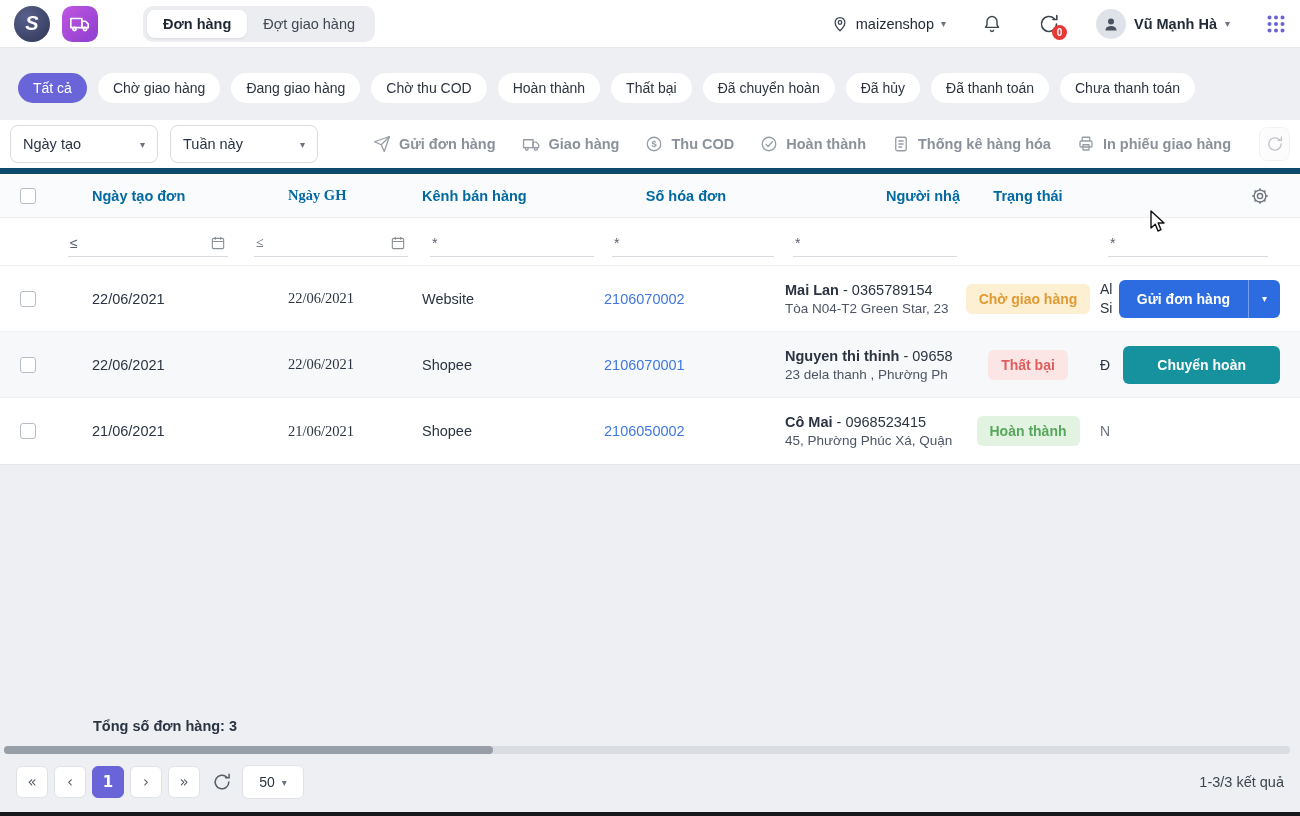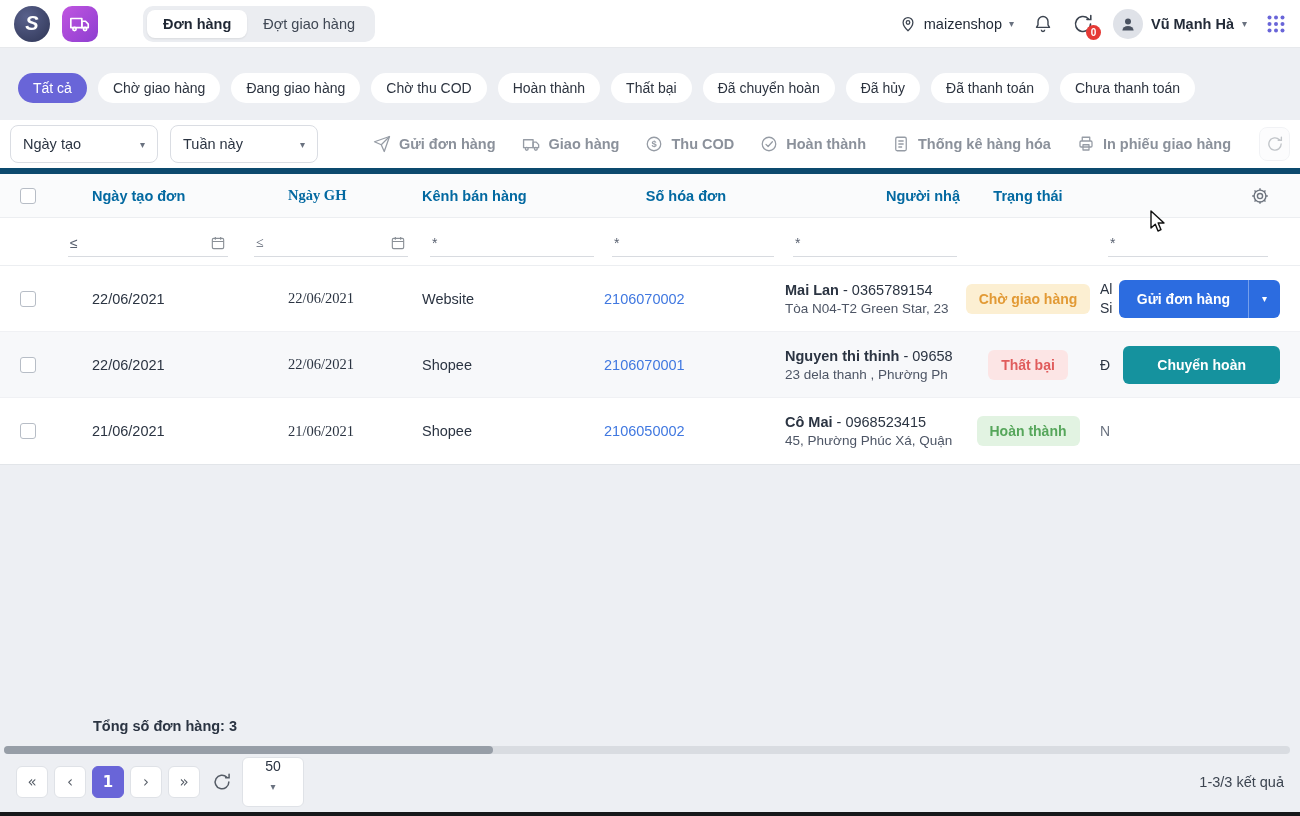--- a/index.html
+++ b/index.html
@@ -21,21 +21,21 @@
   .logo{width:36px;height:36px;border-radius:50%;flex:0 0 auto;
     background:radial-gradient(circle at 35% 30%,#59618c,#2e3555);
     color:#fff;font-weight:bold;font-style:italic;font-size:20px;
     display:flex;align-items:center;justify-content:center;}
   .truck-app{width:36px;height:36px;border-radius:10px;flex:0 0 auto;
     background:linear-gradient(135deg,#c055e0,#8d3ed0);
     display:flex;align-items:center;justify-content:center;}
   .tab-group{margin-left:33px;background:#ebedf1;border-radius:10px;padding:4px;display:flex;}
   .tab{padding:6px 16px;border-radius:8px;color:#3f4754;cursor:pointer;white-space:nowrap;}
   .tab.active{background:#fff;color:#1f2734;font-weight:bold;box-shadow:0 1px 2px rgba(0,0,0,.08);}
-  .topbar-right{margin-left:auto;display:flex;align-items:center;gap:19px;}
+  .topbar-right{margin-left:auto;display:flex;align-items:center;gap:36px;}
   .store-select{display:flex;align-items:center;gap:7px;color:#232b38;cursor:pointer;}
   .caret{font-size:10px;color:#6a7280;font-family:"DejaVu Sans",sans-serif;}
   .icon-btn{position:relative;display:flex;align-items:center;cursor:pointer;}
   .badge{position:absolute;right:-7px;bottom:-5px;background:#e53935;color:#fff;
     border-radius:8px;min-width:15px;height:15px;font-size:10px;font-weight:bold;
     display:flex;align-items:center;justify-content:center;padding:0 3px;}
   .user{display:flex;align-items:center;gap:8px;color:#232b38;font-weight:bold;cursor:pointer;}
   .avatar{width:30px;height:30px;border-radius:50%;background:#dfe2e8;
     display:flex;align-items:center;justify-content:center;}
   .grid-icon circle{fill:var(--accent,#6965d8);}
@@ -107,22 +107,22 @@
   .total{position:absolute;left:93px;bottom:82px;font-weight:bold;color:#2b3442;}
   .hscroll-track{position:absolute;left:4px;right:10px;bottom:62px;height:8px;
     background:#d9dce1;border-radius:4px;}
   .hscroll-thumb{position:absolute;left:0;top:0;height:100%;width:38%;background:#979ea7;border-radius:4px;cursor:grab;}
   .pagination{position:absolute;left:16px;right:16px;bottom:16px;height:36px;display:flex;align-items:center;}
   .pagebtn{width:32px;height:32px;border:1px solid #dfe2e7;border-radius:6px;background:#fff;
     display:flex;align-items:center;justify-content:center;font-size:15px;color:#555c66;
     cursor:pointer;margin-right:6px;font-family:"DejaVu Sans",sans-serif;}
   .pagebtn.active{background:var(--accent,#6965d8);border-color:var(--accent,#6965d8);color:#fff;font-weight:bold;}
   .page-refresh{margin:0 10px 0 6px;display:flex;align-items:center;cursor:pointer;}
-  .page-size{width:62px;height:50px;border:1px solid #dfe2e7;border-radius:6px;background:#fff;
-    display:flex;align-items:center;gap:7px;font-size:14px;cursor:pointer;flex-direction:column;}
+  .page-size{width:62px;height:34px;border:1px solid #dfe2e7;border-radius:6px;background:#fff;
+    display:flex;align-items:center;justify-content:center;gap:7px;font-size:14px;cursor:pointer;}
   .results{margin-left:auto;color:#3c4450;}
   .bottom-edge{position:absolute;left:0;right:0;bottom:0;height:4px;background:#17181a;}
   .cursor{position:absolute;left:1148px;top:210px;pointer-events:none;}
 </style>
 </head>
 <body>
 
 <header class="topbar">
   <div class="logo">S</div>
   <div class="truck-app">

